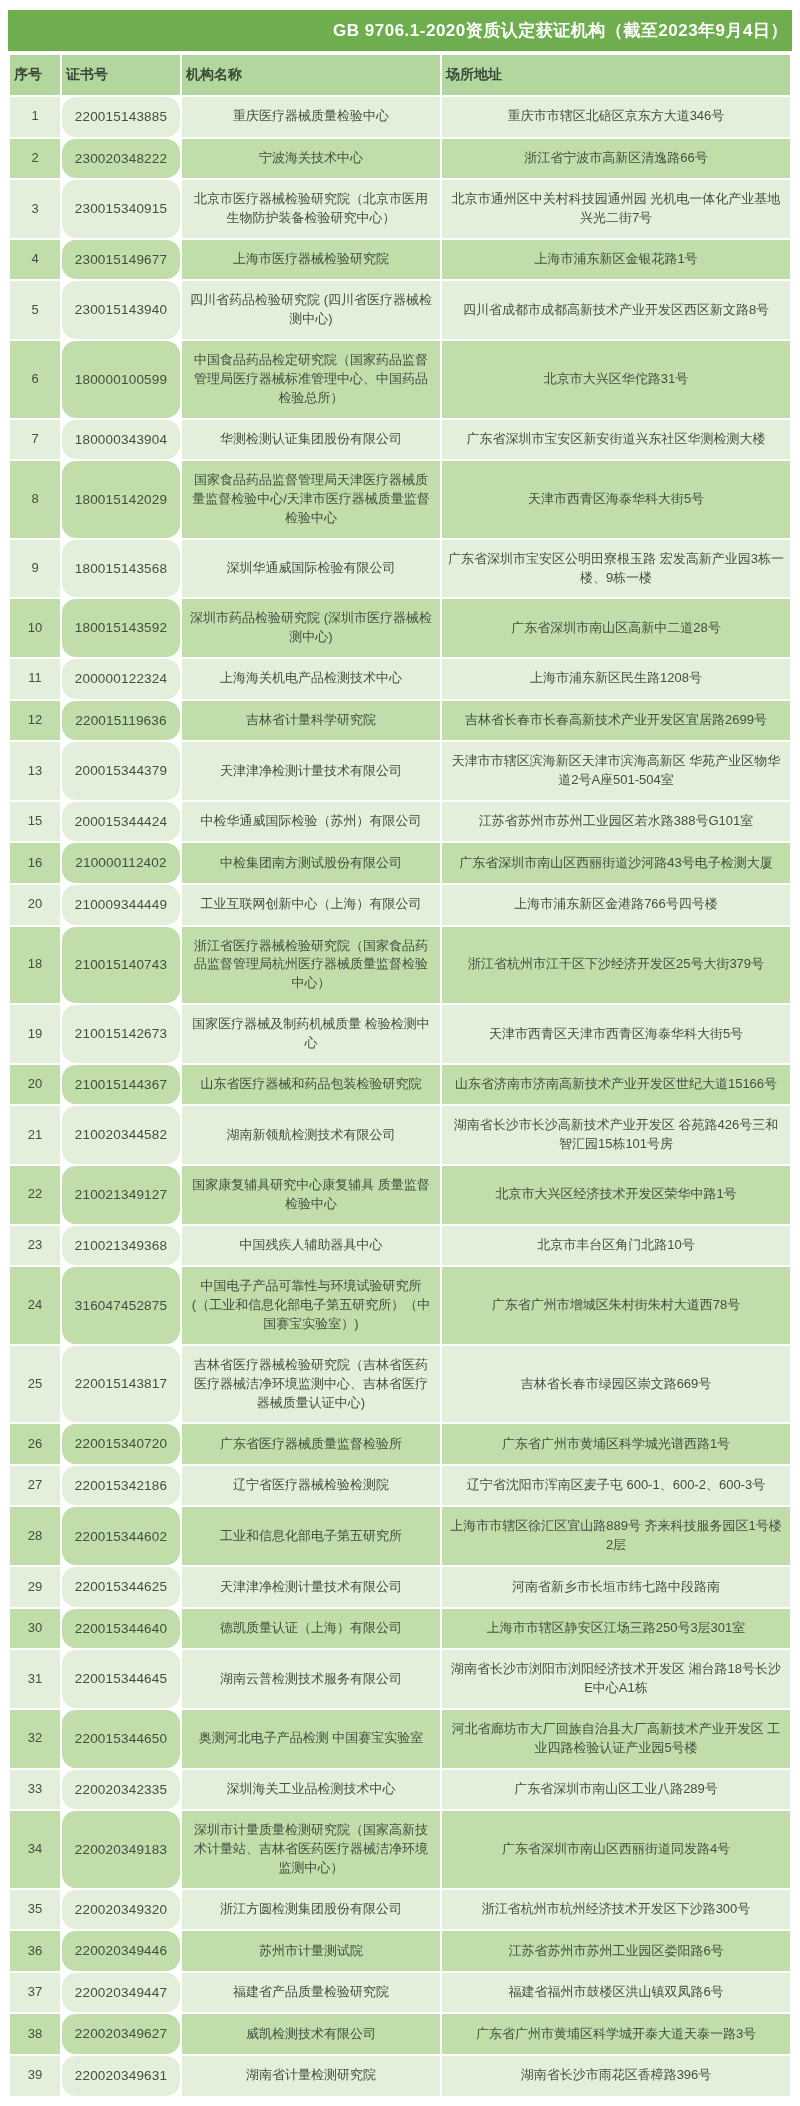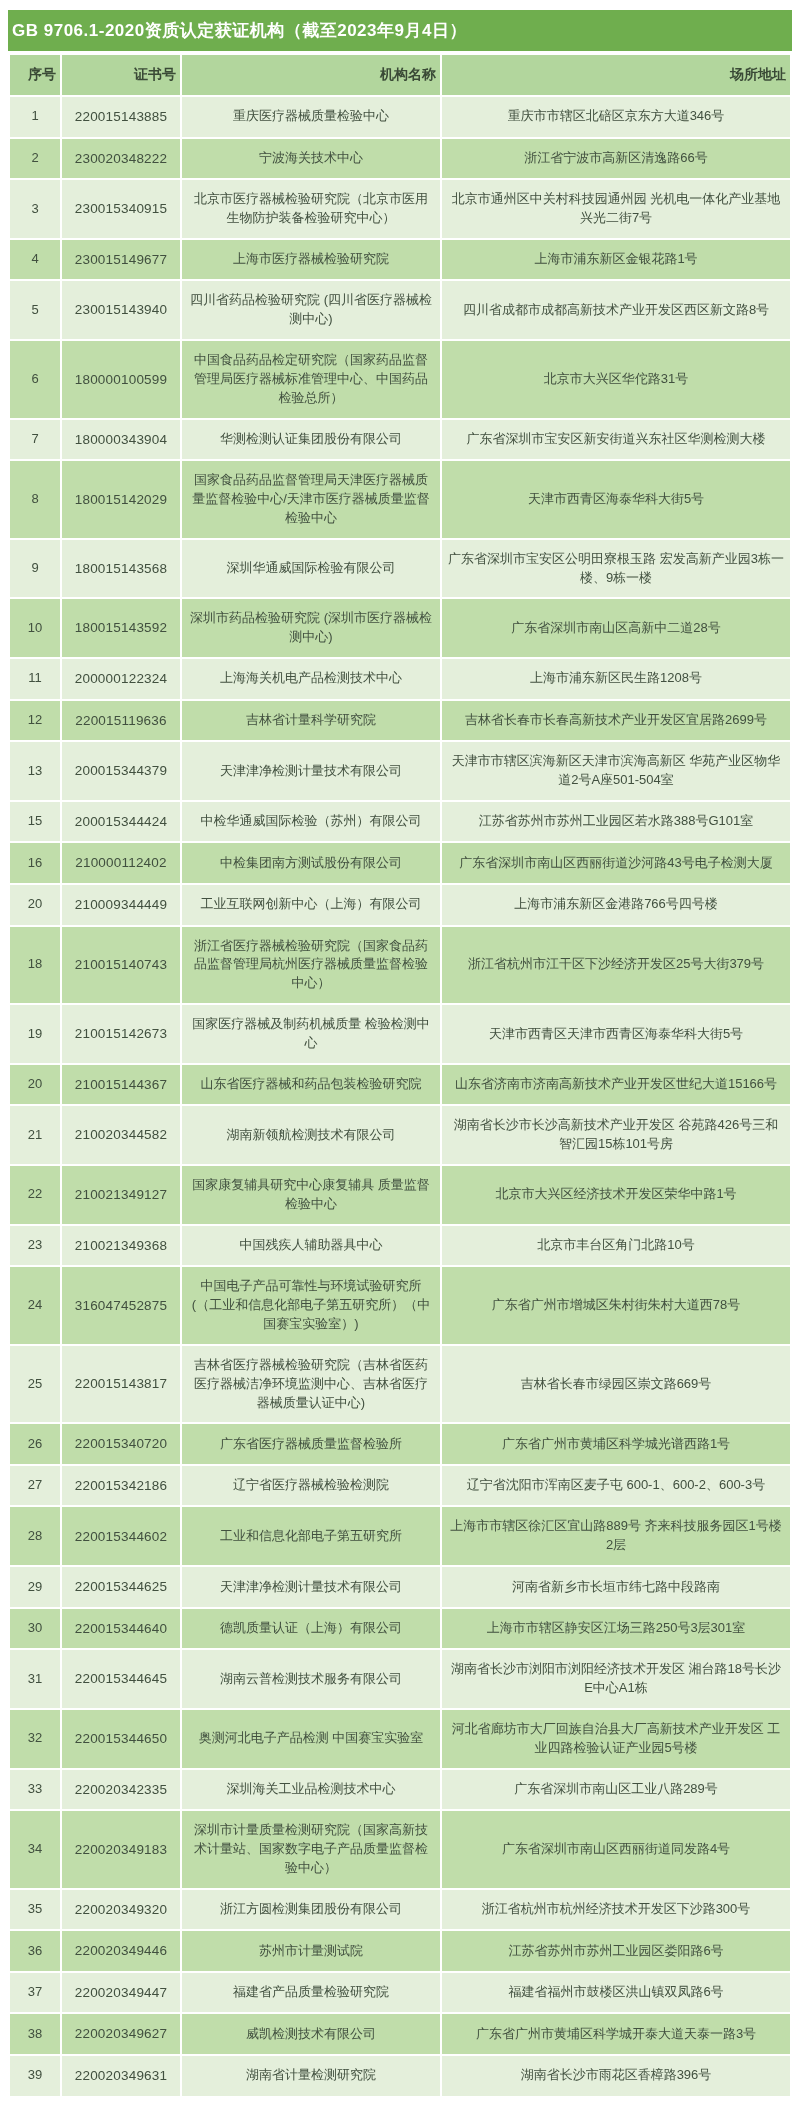--- a/index.html
+++ b/index.html
@@ -12,21 +12,21 @@
     width: 800px;
     box-sizing: border-box;
     padding: 10px 8px 14px 8px;
     background: #ffffff;
   }
   .title-bar {
     background: #6fae4e;
     color: #ffffff;
     font-size: 17px;
     font-weight: bold;
-    text-align: left;
+    text-align: right;
     padding: 9px 4px;
     letter-spacing: 0.5px;
     margin-bottom: 2px;
   }
   table.main-table {
     width: 100%;
     border-collapse: separate;
     border-spacing: 2px;
     table-layout: fixed;
     background: #ffffff;
@@ -34,34 +34,34 @@
   col.c-idx   { width: 50px; }
   col.c-cert  { width: 118px; }
   col.c-name  { width: 258px; }
   col.c-addr  { width: auto; }
   th {
     background: #b2d69d;
     color: #3a4a36;
     font-size: 14px;
     font-weight: bold;
     padding: 11px 4px;
-    text-align: right;
+    text-align: left;
   }
   td {
     color: #41503f;
     font-size: 13px;
     text-align: center;
     vertical-align: middle;
     padding: 10px 6px;
     line-height: 1.45;
     word-break: break-all;
   }
   tr.row-odd  td { background: #e4efdb; }
   tr.row-even td { background: #c0ddaa; }
-  td.cell-cert { font-size: 13.5px; letter-spacing: 0.2px; }
+  td.cell-cert { font-size: 13.5px; letter-spacing: 0.2px; border-radius: 14px; }
 </style>
 </head>
 <body>
 
 <div class="page">
 
   <div class="title-bar">GB 9706.1-2020资质认定获证机构（截至2023年9月4日）</div>
 
   <table class="main-table">
     <colgroup>
@@ -267,21 +267,21 @@
   </tr>
         <tr class="row-odd">
     <td class="cell-idx">33</td>
     <td class="cell-cert">220020342335</td>
     <td class="cell-name">深圳海关工业品检测技术中心</td>
     <td class="cell-addr">广东省深圳市南山区工业八路289号</td>
   </tr>
         <tr class="row-even">
     <td class="cell-idx">34</td>
     <td class="cell-cert">220020349183</td>
-    <td class="cell-name">深圳市计量质量检测研究院（国家高新技术计量站、国家数字电子产品质量监督检验中心）</td>
+    <td class="cell-name">深圳市计量质量检测研究院（国家高新技术计量站、吉林省医药医疗器械洁净环境监测中心）</td>
     <td class="cell-addr">广东省深圳市南山区西丽街道同发路4号</td>
   </tr>
         <tr class="row-odd">
     <td class="cell-idx">35</td>
     <td class="cell-cert">220020349320</td>
     <td class="cell-name">浙江方圆检测集团股份有限公司</td>
     <td class="cell-addr">浙江省杭州市杭州经济技术开发区下沙路300号</td>
   </tr>
         <tr class="row-even">
     <td class="cell-idx">36</td>

